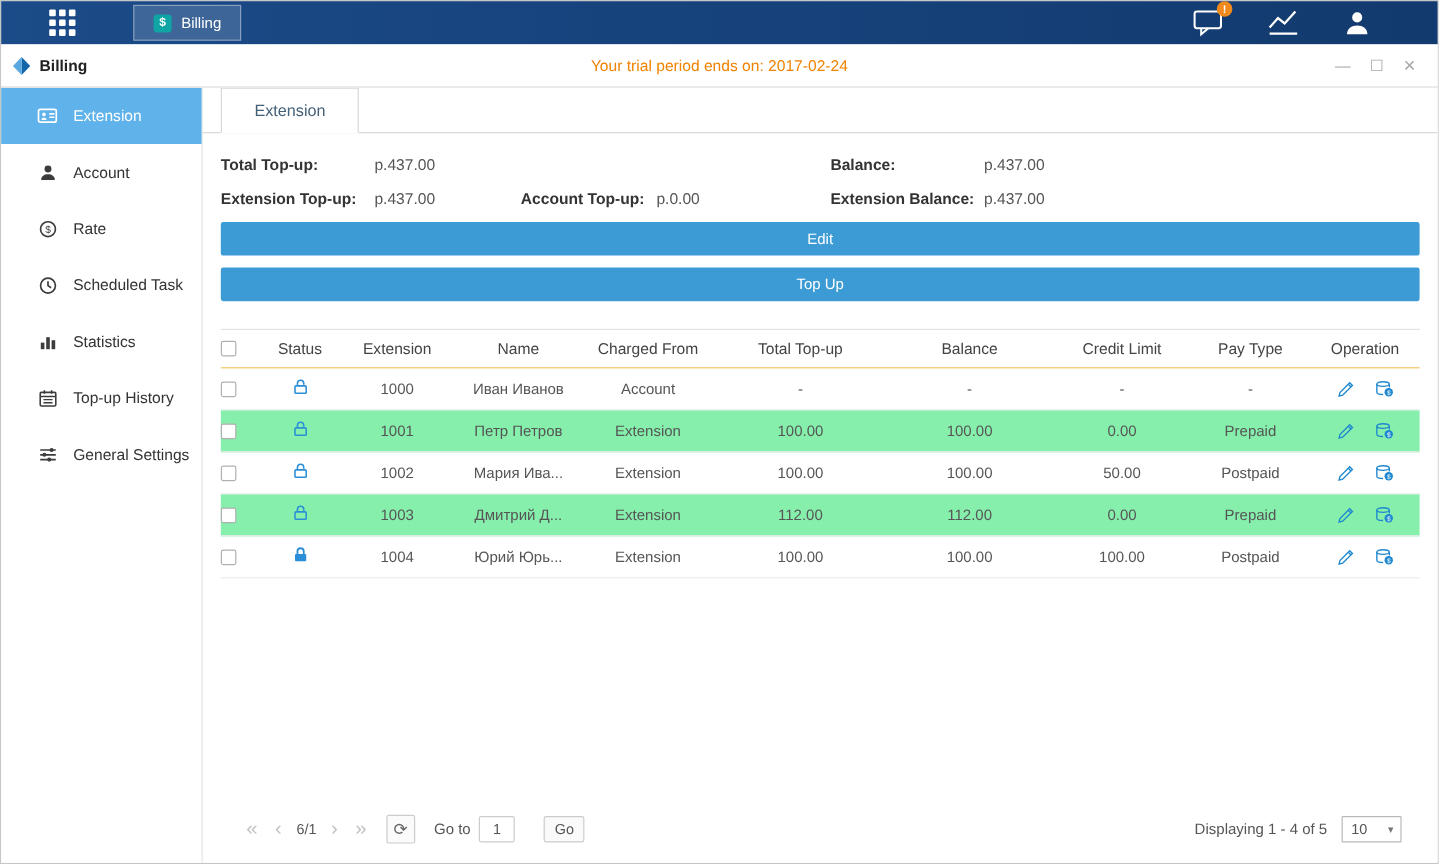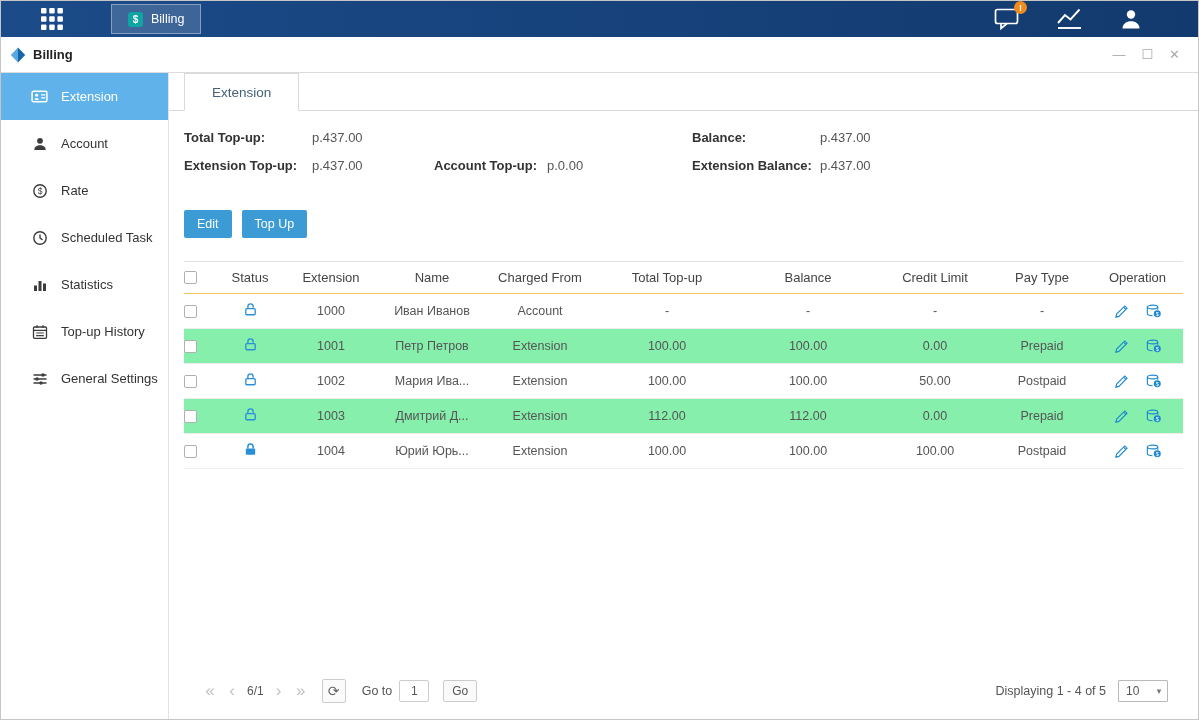--- a/index.html
+++ b/index.html
@@ -47,21 +47,21 @@
 
   .content { flex:1; display:flex; flex-direction:column; padding:0 15px; min-height:0; }
 
   .summary { margin-top:19px; display:grid; grid-template-columns:250px 258px 238px 1fr; row-gap:13px; font-size:13px; }
   .sum-label { font-weight:bold; color:#333; display:inline-block; min-width:128px; }
   .sum-value { color:#555; }
   .s0{grid-column:1;grid-row:1}.s1{grid-column:3;grid-row:1}
   .s2{grid-column:1;grid-row:2}.s3{grid-column:2;grid-row:2}
   .s4{grid-column:3;grid-row:2}.s5{grid-column:4;grid-row:2}
 
-  .actions { margin-top:37px; display:flex; gap:10px; }
+  .actions { margin-top:12px; display:flex; gap:10px;flex-direction:column; }
   .btn { background:#3c9bd5; color:#fff; border:none; height:28px; padding:0 13px;
     font-size:12.5px; border-radius:2px; cursor:pointer; font-family:inherit; }
 
   .table { margin-top:23px; }
   .thead { display:flex; align-items:center; height:33px; border-top:1px solid #e2e2e2;
     border-bottom:1px solid #f1c75f; font-size:13px; color:#444; }
   .trow { display:flex; align-items:center; height:35px; border-bottom:1px solid #ededed; font-size:12.5px; color:#555; }
   .trow.striped { background:#86efac; }
   .col-check{width:34px; display:flex; align-items:center;}
   .col-status{width:64px; text-align:center;}
@@ -81,21 +81,21 @@
   .status-locked .lock-closed { display:inline-block; }
 
   .pagination { margin-top:auto; height:50px; flex:0 0 50px; display:flex; align-items:center; padding:0 15px 6px 15px; }
   .pg-arrow { color:#c2c2c2; font-size:17px; width:22px; text-align:center; cursor:default; }
   .pg-text { color:#555; font-size:12px; margin:0 4px; }
   .pg-refresh { width:24px; height:24px; border:1px solid #ccc; border-radius:2px; margin-left:10px;
     display:flex; align-items:center; justify-content:center; color:#666; font-size:14px; cursor:pointer; background:#fbfbfb; }
   .pg-goto-label { margin-left:16px; color:#555; font-size:12.5px; }
   .pg-input { margin-left:7px; width:30px; height:22px; border:1px solid #ccc; border-radius:2px;
     text-align:center; font-size:12px; color:#555; font-family:inherit; }
-  .pg-go { margin-left:14px; height:22px; padding:0 8px; border:1px solid #ccc; border-radius:2px;
+  .pg-go { margin-left:24px; height:22px; padding:0 8px; border:1px solid #ccc; border-radius:2px;
     background:#fafafa; color:#555; font-size:12px; cursor:pointer; font-family:inherit; }
   .pg-right { margin-left:auto; display:flex; align-items:center; gap:12px; }
   .pg-displaying { color:#555; font-size:12.5px; }
   .pg-select { width:50px; height:22px; border:1px solid #b9b9b9; border-radius:1px; display:flex;
     align-items:center; background:#fff; cursor:pointer; }
   .pg-select-value { flex:1; padding-left:7px; font-size:12px; color:#555; }
   .pg-caret { width:16px; text-align:center; color:#777; font-size:9px; }
 </style>
 </head>
 <body>
@@ -146,20 +146,21 @@
   </div>
 
   <div class="titlebar">
     <div class="titlebar-left">
       <svg width="16" height="16" viewBox="0 0 16 16">
         <path d="M8 .6 L15.2 8 8 15.4 Z" fill="#1565ab"></path>
           <path d="M8 .6 L.8 8 8 15.4 Z" fill="#5aa7e0"></path>
       </svg>
       <span class="app-title">Billing</span>
     </div>
+    <div class="trial-notice">Your trial period ends on: 2017-02-24</div>
     <div class="window-controls">
       <span class="win-btn">—</span>
       <span class="win-btn">☐</span>
       <span class="win-btn">✕</span>
     </div>
   </div>
 
   <div class="body-row">
 
     <div class="sidebar">

